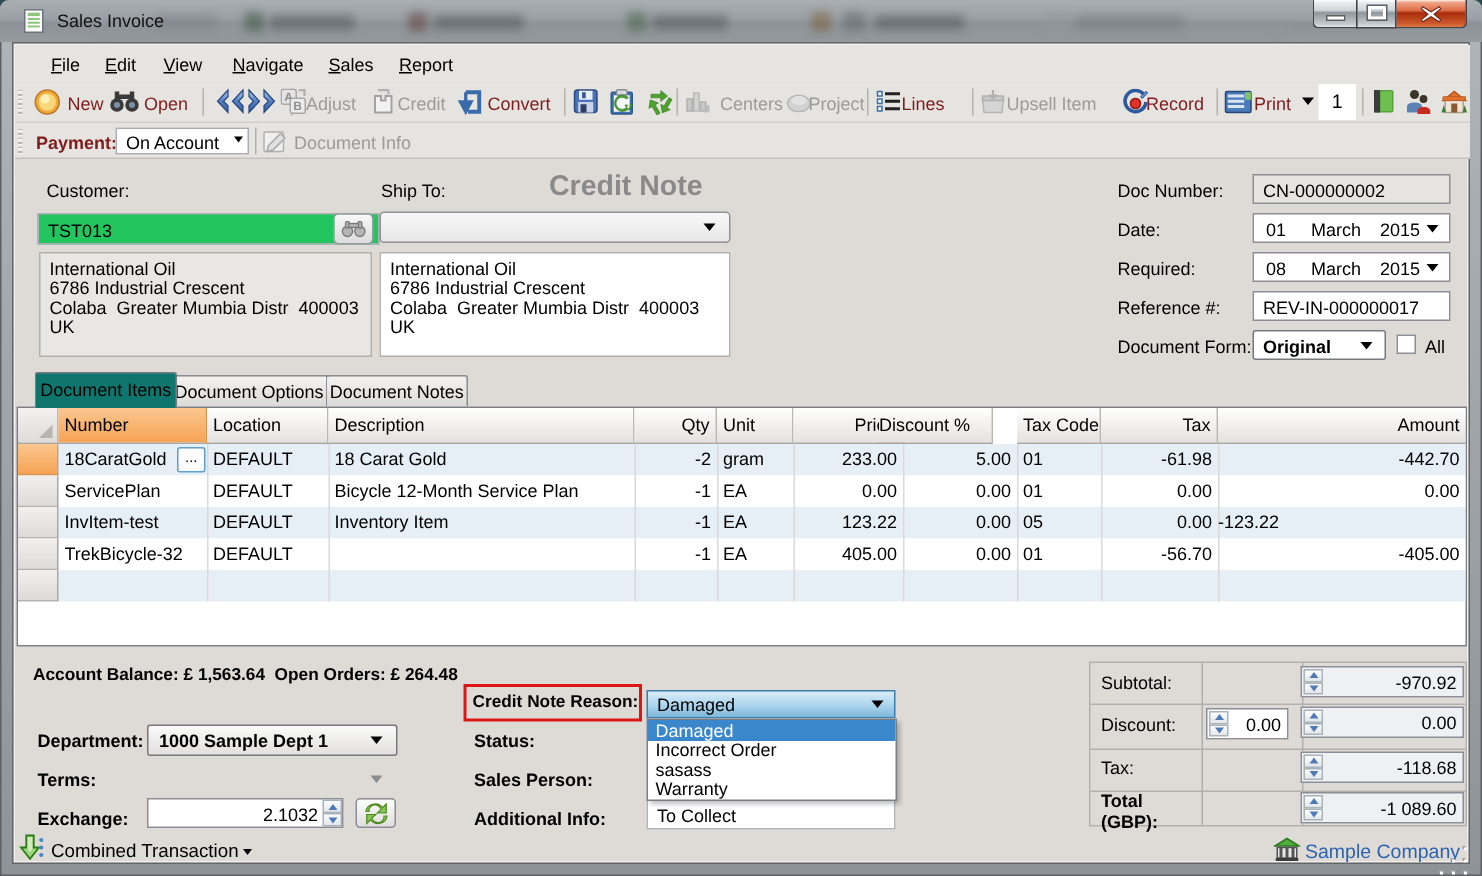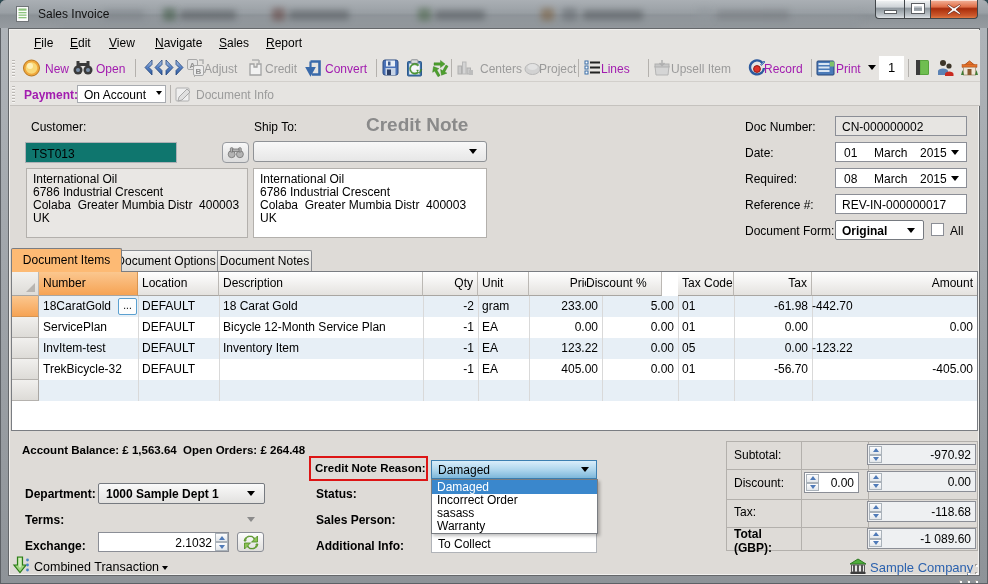--- a/index.html
+++ b/index.html
@@ -15,21 +15,21 @@
 .wb.max{width:27px}
 .wb.close{width:47px;border-radius:0 0 4px 0;border-left:none;background:linear-gradient(180deg,#f3b39b 0%,#e06f48 38%,#a52c0e 48%,#b23812 58%,#cd5a2e 88%,#e07b45 100%)}
 #client{position:absolute;left:8px;top:28px;width:972px;height:548px;background:#dedbd7;border:1px solid #64676a;box-shadow:inset 0 0 0 1px #f2f1ef}
 #menubar{position:absolute;left:1px;top:1px;width:970px;height:25px;background:#e6e4e1}
 .mi{position:absolute;top:6px;font-size:12px;color:#000}
 .mi u{text-decoration:underline}
 #toolbar{position:absolute;left:1px;top:26px;width:970px;height:27px;background:#e6e4e1;border-bottom:1px solid #d2cfcb}
 #paybar{position:absolute;left:1px;top:53px;width:970px;height:24px;background:#e6e4e1;border-bottom:1px solid #c5c2be}
 .grip{position:absolute;width:3px;background:repeating-linear-gradient(#bbb8b4 0 1px,#f6f5f3 1px 2px,transparent 2px 3px)}
 .tsep{position:absolute;width:1px;background:#b4b1ad;top:4px;height:18px}
-.tlabel{position:absolute;font-size:12px;color:#a21caf;white-space:nowrap}
+.tlabel{position:absolute;font-size:12px;color:#7f1d1d;white-space:nowrap}
 .tlabel.dis{color:#9b9b9b}
 .ticon{position:absolute}
 .lbl{position:absolute;font-size:12px;color:#000;white-space:nowrap}
 .blbl{position:absolute;font-size:12px;color:#000;font-weight:bold;white-space:nowrap}
 .fld{position:absolute;background:#fff;border:1px solid #8b8e96;font-size:12px;color:#000}
 .tri{position:absolute;width:0;height:0;border:4px solid transparent;border-top:5px solid #000;border-bottom:none}
 .gtri{position:absolute;width:0;height:0;border:4px solid transparent;border-top:5px solid #8b8b8b;border-bottom:none}
 #wm{position:absolute;left:357px;top:85px;width:110px;font-size:19px;font-weight:bold;color:#8a8a8a;letter-spacing:0px}
 .addr{position:absolute;font-size:12px;line-height:13px;color:#000;padding:4px 6px}
 .tab{position:absolute;font-size:12px;color:#000;border:1px solid #8a8d92;border-bottom:none;border-radius:2px 2px 0 0;background:linear-gradient(#f4f3f1,#dcdad6);text-align:center}
@@ -244,21 +244,21 @@
     <div class="tri" style="left:146px;top:9px;border-width:3.5px;border-top-width:4px"></div>
     <div class="tsep" style="left:160px;top:3px"></div>
     <svg class="ticon" style="left:164px;top:3px" width="20" height="18" viewBox="0 0 20 18">
           <rect x="2" y="3" width="13" height="13" rx="1" fill="#efefef" stroke="#b0b0b0"></rect>
           <path d="M5 12 L13 4 L16 7 L8 15 L4 16 Z" fill="#e0e0e0" stroke="#a8a8a8"></path>
         </svg>
     <div class="tlabel dis" style="left:186px;top:6px">Document Info</div>
   </div>
 
   <div class="lbl" style="left:22px;top:91px">Customer:</div>
-  <div class="fld" style="left:16px;top:113px;width:152px;height:21px;background:#0f766e;border-color:#adb0b5">
+  <div class="fld" style="left:16px;top:113px;width:228px;height:21px;background:#22c55e;border-color:#adb0b5">
         <span style="position:absolute;left:6px;top:4px">TST013</span>
       </div>
   <div style="position:absolute;left:213px;top:113px;width:27px;height:21px;border:1px solid #989ba0;border-radius:4px;background:linear-gradient(#f8f8f8,#dcdcdc)">
     <svg style="position:absolute;left:4px;top:3px" width="18" height="13" viewBox="0 0 20 15">
           <g fill="#b4b4b4" stroke="#787878" stroke-width="1">
             <circle cx="5" cy="9.5" r="4"></circle>
             <circle cx="14.5" cy="9.5" r="4"></circle>
             <rect x="3.5" y="2" width="3" height="5" rx="1"></rect>
             <rect x="13" y="2" width="3" height="5" rx="1"></rect>
             <rect x="6" y="3.5" width="7.5" height="3"></rect>
@@ -294,21 +294,21 @@
         <span style="position:absolute;left:6px;top:3px">REV-IN-000000017</span>
       </div>
   <div class="lbl" style="left:736px;top:195px">Document Form:</div>
   <div class="combo" style="left:826px;top:191px;width:89px;height:20px;font-weight:bold">
         <span style="position:absolute;left:6px;top:3px">Original</span>
       </div>
   <div class="tri" style="left:898px;top:199px"></div>
   <div style="position:absolute;left:922px;top:194px;width:13px;height:13px;background:#fff;border:1px solid #8b8e96"></div>
   <div class="lbl" style="left:941px;top:195px">All</div>
 
-  <div class="tab" style="left:2px;top:219px;width:111px;height:24px;line-height:22px;z-index:5;background:#fdba74;border-color:#7a7d82">Document Items</div>
+  <div class="tab" style="left:14px;top:219px;width:95px;height:24px;line-height:22px;z-index:5;background:#0f766e;border-color:#7a7d82">Document Items</div>
   <div class="tab" style="left:103px;top:221px;width:108px;height:21px;line-height:20px">Document Options</div>
   <div class="tab" style="left:208px;top:221px;width:95px;height:21px;line-height:20px">Document Notes</div>
 
   <div id="gridpanel">
     <div class="gh" style="left:0;width:27px;background:linear-gradient(#f2f1ef,#dedcd8)">
           <div style="position:absolute;right:3px;bottom:3px;width:0;height:0;border-left:9px solid transparent;border-bottom:9px solid #b8b5b1"></div>
         </div>
     <div class="gh" style="left:27px;width:99px;background:linear-gradient(#fbc78f,#f6a354);border-right-color:#d89552;padding-left:4px">Number</div>
     <div class="gh" style="left:126px;width:81px;padding-left:4px">Location</div>
     <div class="gh" style="left:207px;width:204px;padding-left:4px">Description</div>
@@ -345,21 +345,21 @@
     <div class="gc" style="left:31px;top:24px;width:80px">18CaratGold</div>
     <div style="position:absolute;left:106px;top:26px;width:19px;height:17px;background:#fdfdfd;border:1px solid #5ba0d0;border-radius:2px;font-size:10px;text-align:center;line-height:13px">...</div>
     <div class="gc" style="left:130px;top:24px;width:70px">DEFAULT</div>
     <div class="gc" style="left:211px;top:24px;width:190px">18 Carat Gold</div>
     <div class="gc" style="left:411px;top:24px;width:51px;text-align:right">-2</div>
     <div class="gc" style="left:470px;top:24px;width:44px">gram</div>
     <div class="gc" style="left:517px;top:24px;width:69px;text-align:right">233.00</div>
     <div class="gc" style="left:590px;top:24px;width:72px;text-align:right">5.00</div>
     <div class="gc" style="left:670px;top:24px;width:48px">01</div>
     <div class="gc" style="left:722px;top:24px;width:74px;text-align:right">-61.98</div>
-    <div class="gc" style="left:800px;top:24px;width:161px;">-442.70</div>
+    <div class="gc" style="left:800px;top:24px;width:161px;text-align:right">-442.70</div>
 
     <div class="gc" style="left:31px;top:45px;width:90px">ServicePlan</div>
     <div class="gc" style="left:130px;top:45px;width:70px">DEFAULT</div>
     <div class="gc" style="left:211px;top:45px;width:195px">Bicycle 12-Month Service Plan</div>
     <div class="gc" style="left:411px;top:45px;width:51px;text-align:right">-1</div>
     <div class="gc" style="left:470px;top:45px;width:44px">EA</div>
     <div class="gc" style="left:517px;top:45px;width:69px;text-align:right">0.00</div>
     <div class="gc" style="left:590px;top:45px;width:72px;text-align:right">0.00</div>
     <div class="gc" style="left:670px;top:45px;width:48px">01</div>
     <div class="gc" style="left:722px;top:45px;width:74px;text-align:right">0.00</div>

